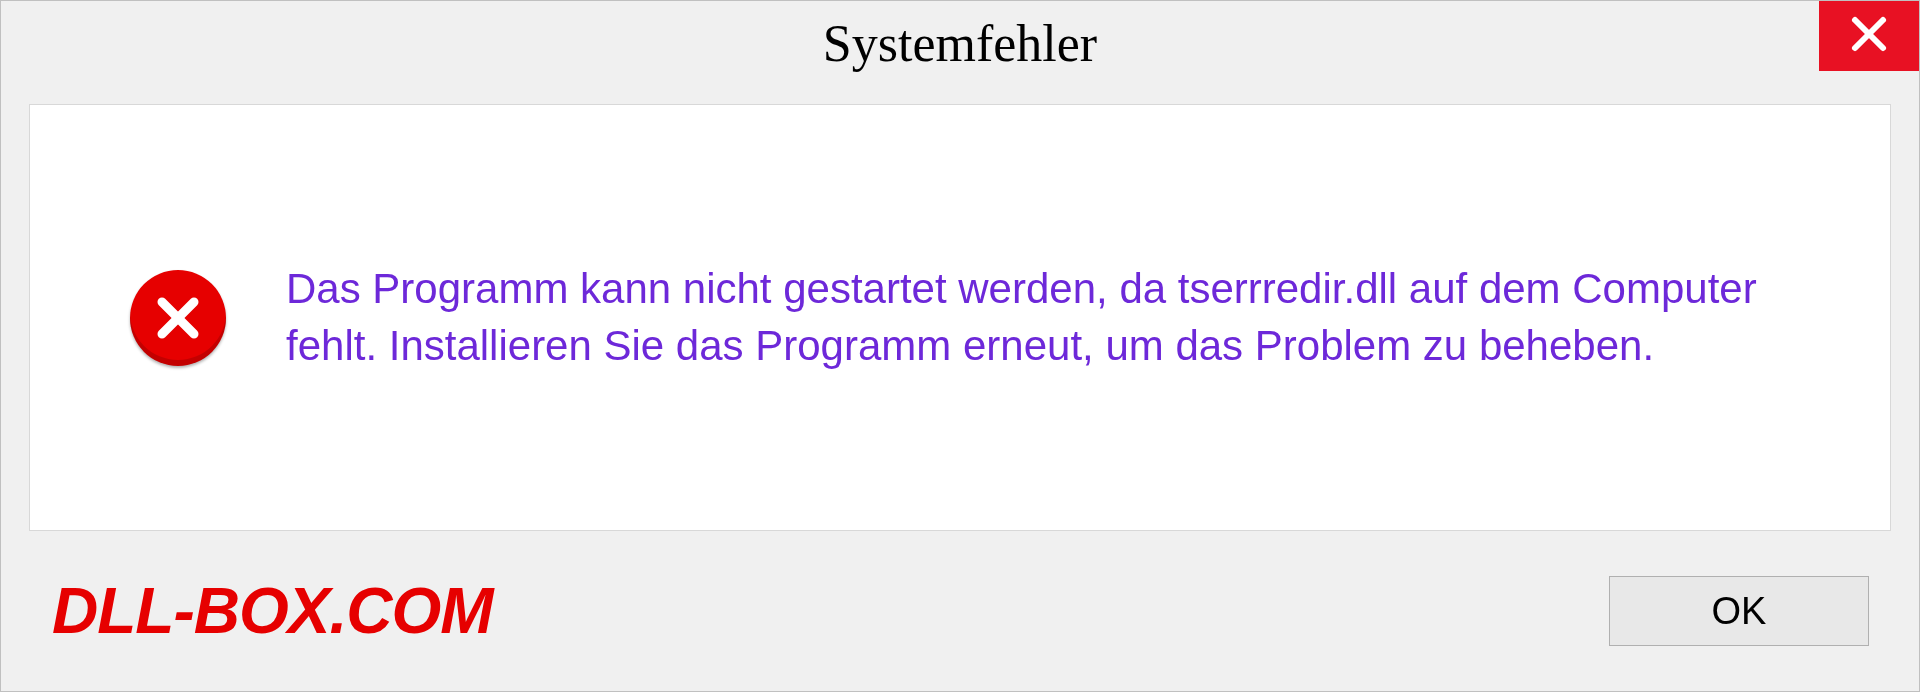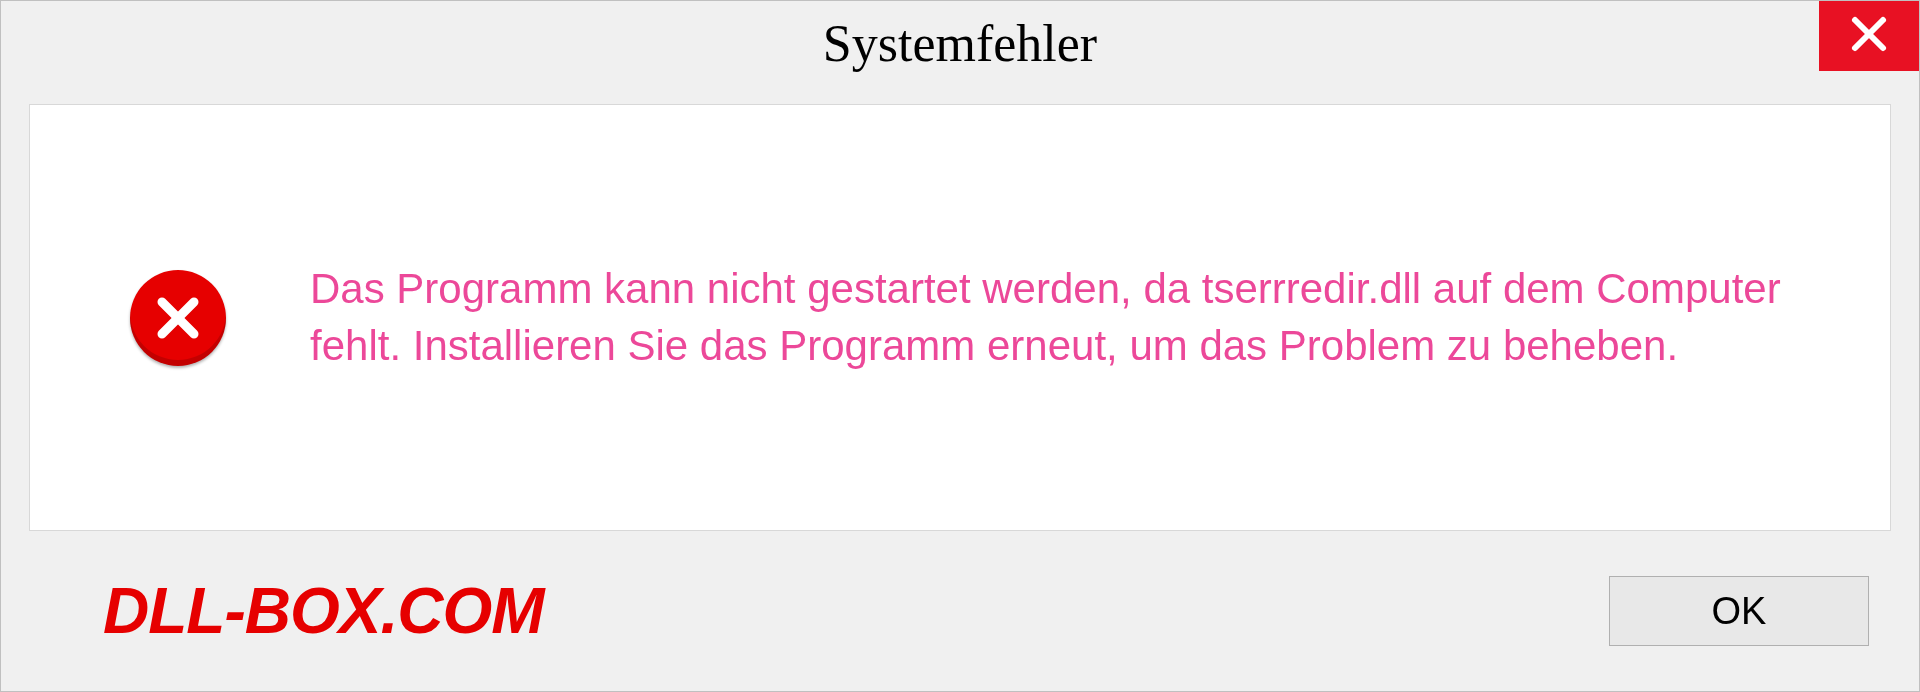--- a/index.html
+++ b/index.html
@@ -75,30 +75,29 @@
       justify-content: center;
       box-shadow: inset 0 -6px 0 rgba(0,0,0,0.15), 0 2px 3px rgba(0,0,0,0.3);
     }
     .error-circle svg {
       width: 52px;
       height: 52px;
     }
     .message-text {
       font-size: 42px;
       line-height: 1.35;
-      color: #ec4899;
+      color: #6d28d9;
       font-weight: 400;
-      margin-left: 24px;
     }
     .footer {
       height: 160px;
       display: flex;
       align-items: center;
       justify-content: space-between;
-      padding: 0 50px 0 102px;
+      padding: 0 50px 0 51px;
     }
     .watermark {
       font-size: 64px;
       font-weight: 900;
       font-style: italic;
       color: #e60000;
       letter-spacing: -1px;
       font-family: Arial, sans-serif;
     }
     .ok-button {

